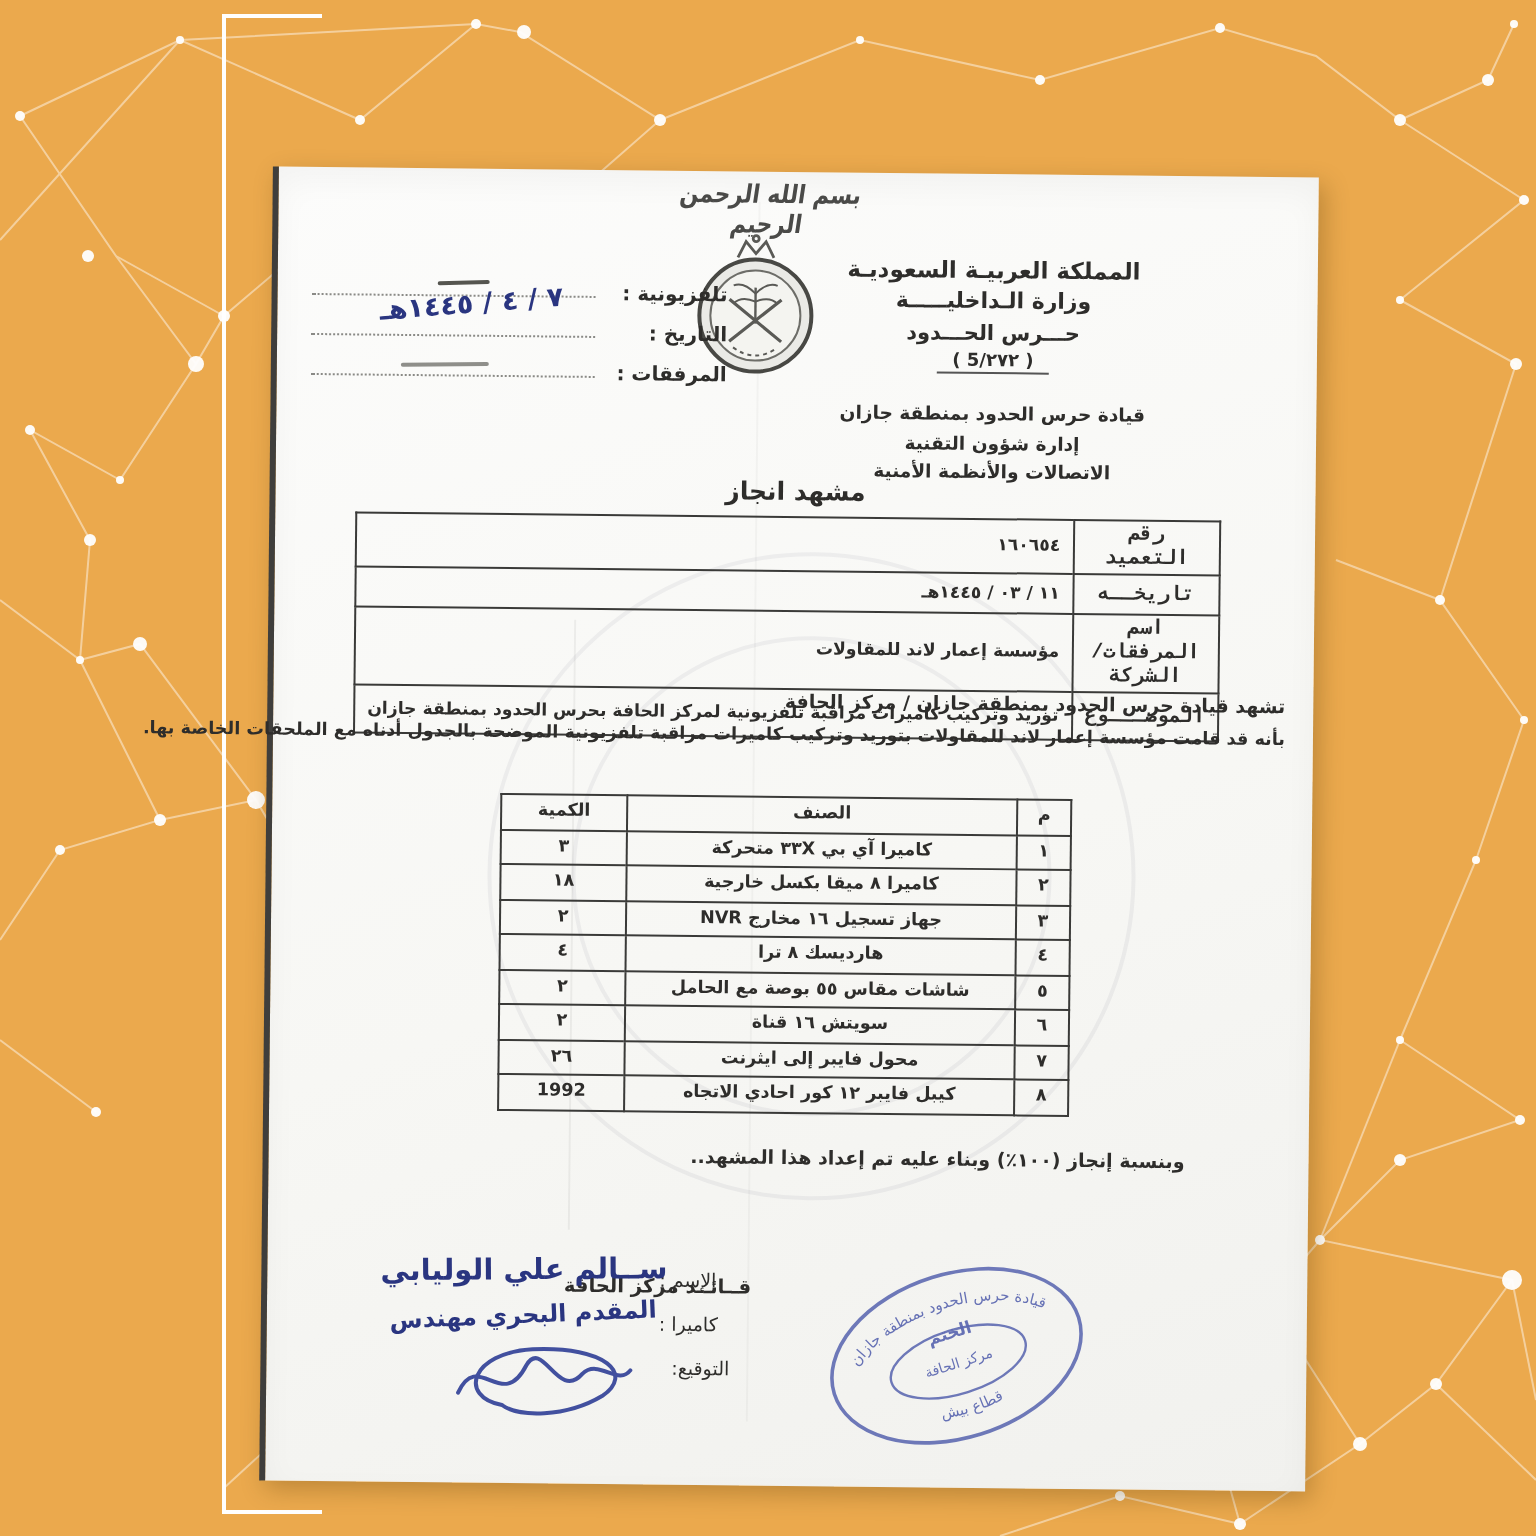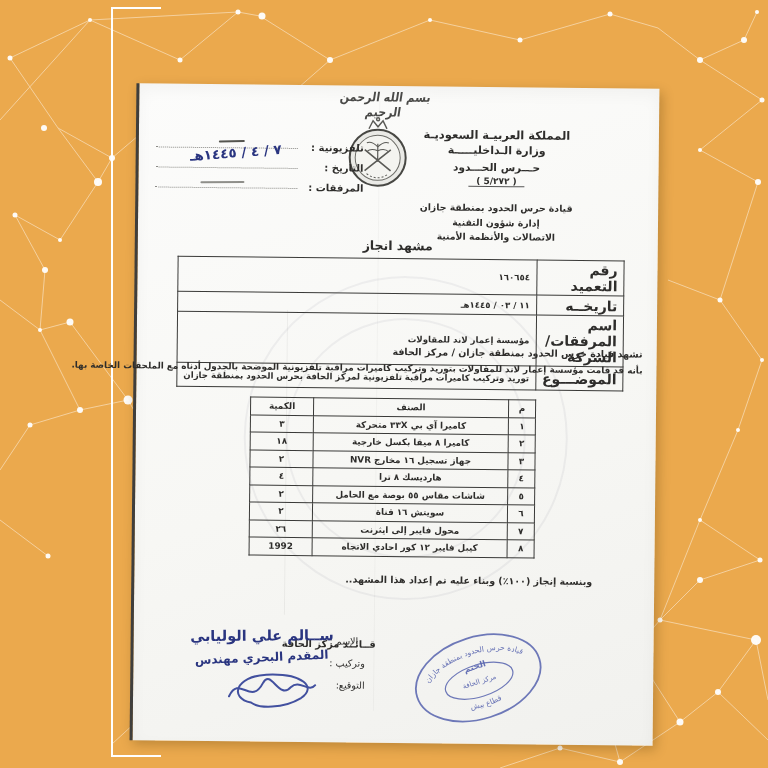--- a/index.html
+++ b/index.html
@@ -37,21 +37,21 @@
   .hand{color:#2a3580;font-weight:700;}
   .date-hand{left:22px;top:60px;width:150px;font-size:13.5px;transform:rotate(-5deg);text-align:center;}
   .dash{position:absolute;background:#55554f;height:2px;border-radius:1px;}
 
   .title{left:0;right:0;top:152px;text-align:center;font-size:12.5px;font-weight:700;}
 
   table{border-collapse:collapse;}
   td,th{border:1px solid #3a3a38;font-weight:700;}
   .info-table{left:40px;top:172px;width:428px;font-size:9px;}
   .info-table td{height:17px;padding:1px 6px;}
-  .info-table .lbl{width:108px;text-align:right;font-size:14px;}
+  .info-table .lbl{width:108px;text-align:center;font-size:10px;font-family:Liberation Mono, monospace;}
   .info-table .val{text-align:right;white-space:nowrap;font-size:8.6px;}
 
   .st1{right:14px;top:260px;font-size:9.5px;font-weight:700;white-space:nowrap;}
   .st2{right:14px;top:277px;font-size:8.8px;font-weight:700;white-space:nowrap;}
 
   .items-table{left:114px;top:312px;width:286px;font-size:8.8px;text-align:center;}
   .items-table td,.items-table th{height:16.5px;padding:0 3px;}
   .col-num{width:20px;}
   .col-qty{width:56px;}
 
@@ -267,21 +267,21 @@
           <td>كيبل فايبر ١٢ كور احادي الاتجاه</td>
           <td>1992</td>
         </tr>
       </tbody>
     </table>
 
     <div class="a completion">وبنسبة إنجاز (١٠٠٪) وبناء عليه تم إعداد هذا المشهد..</div>
 
     <div class="a sig-title">قــائــد مركز الحافة</div>
     <div class="a sig-label" style="left:196px;top:550px;width:42px;text-align:left;">الإسم :</div>
-    <div class="a sig-label" style="left:196px;top:572px;width:42px;text-align:left;">وتركيب :</div>
+    <div class="a sig-label" style="left:196px;top:572px;width:42px;text-align:left;">كاميرا :</div>
     <div class="a sig-label" style="left:196px;top:594px;width:42px;text-align:center;">التوقيع:</div>
     <div class="a hand name-hand">ســالم علي الوليابي</div>
     <div class="a hand rank-hand">المقدم البحري مهندس</div>
     <svg class="a" style="left:88px;top:582px;" width="104" height="48" viewBox="0 0 104 48">
       <g stroke="#2f3f96" stroke-width="2" fill="none" stroke-linecap="round" opacity=".9">
         <path d="M8,30 C18,8 30,40 42,16 C50,2 58,34 70,20 C78,12 88,26 94,18"></path>
         <path d="M30,36 C8,32 14,10 45,8 C82,6 96,20 80,31 C62,42 38,42 30,36"></path>
       </g>
     </svg>
 

